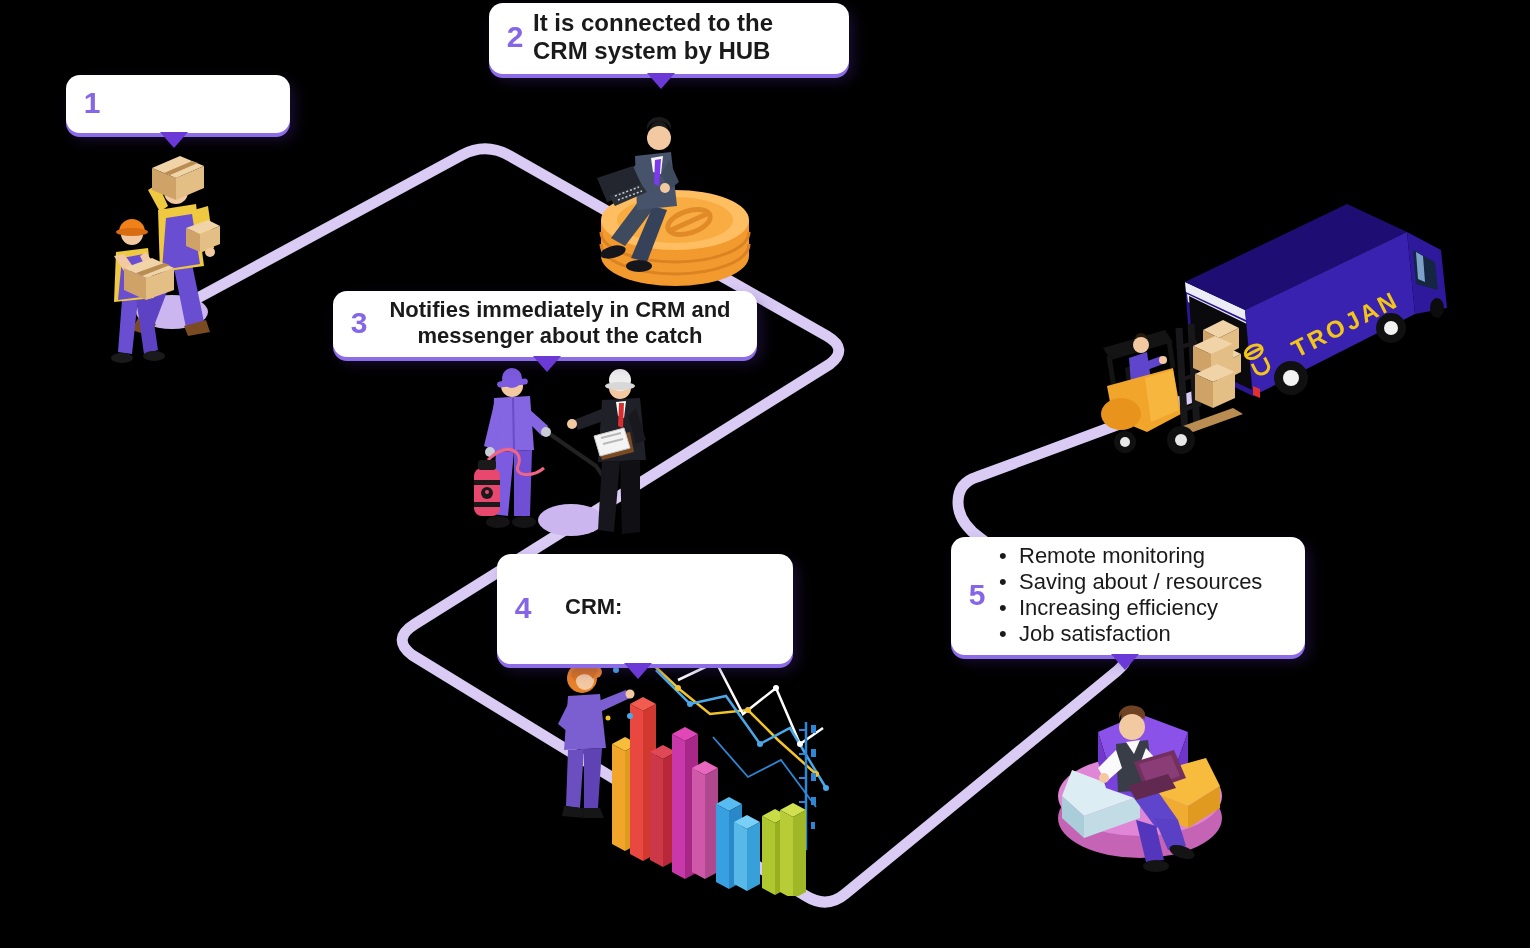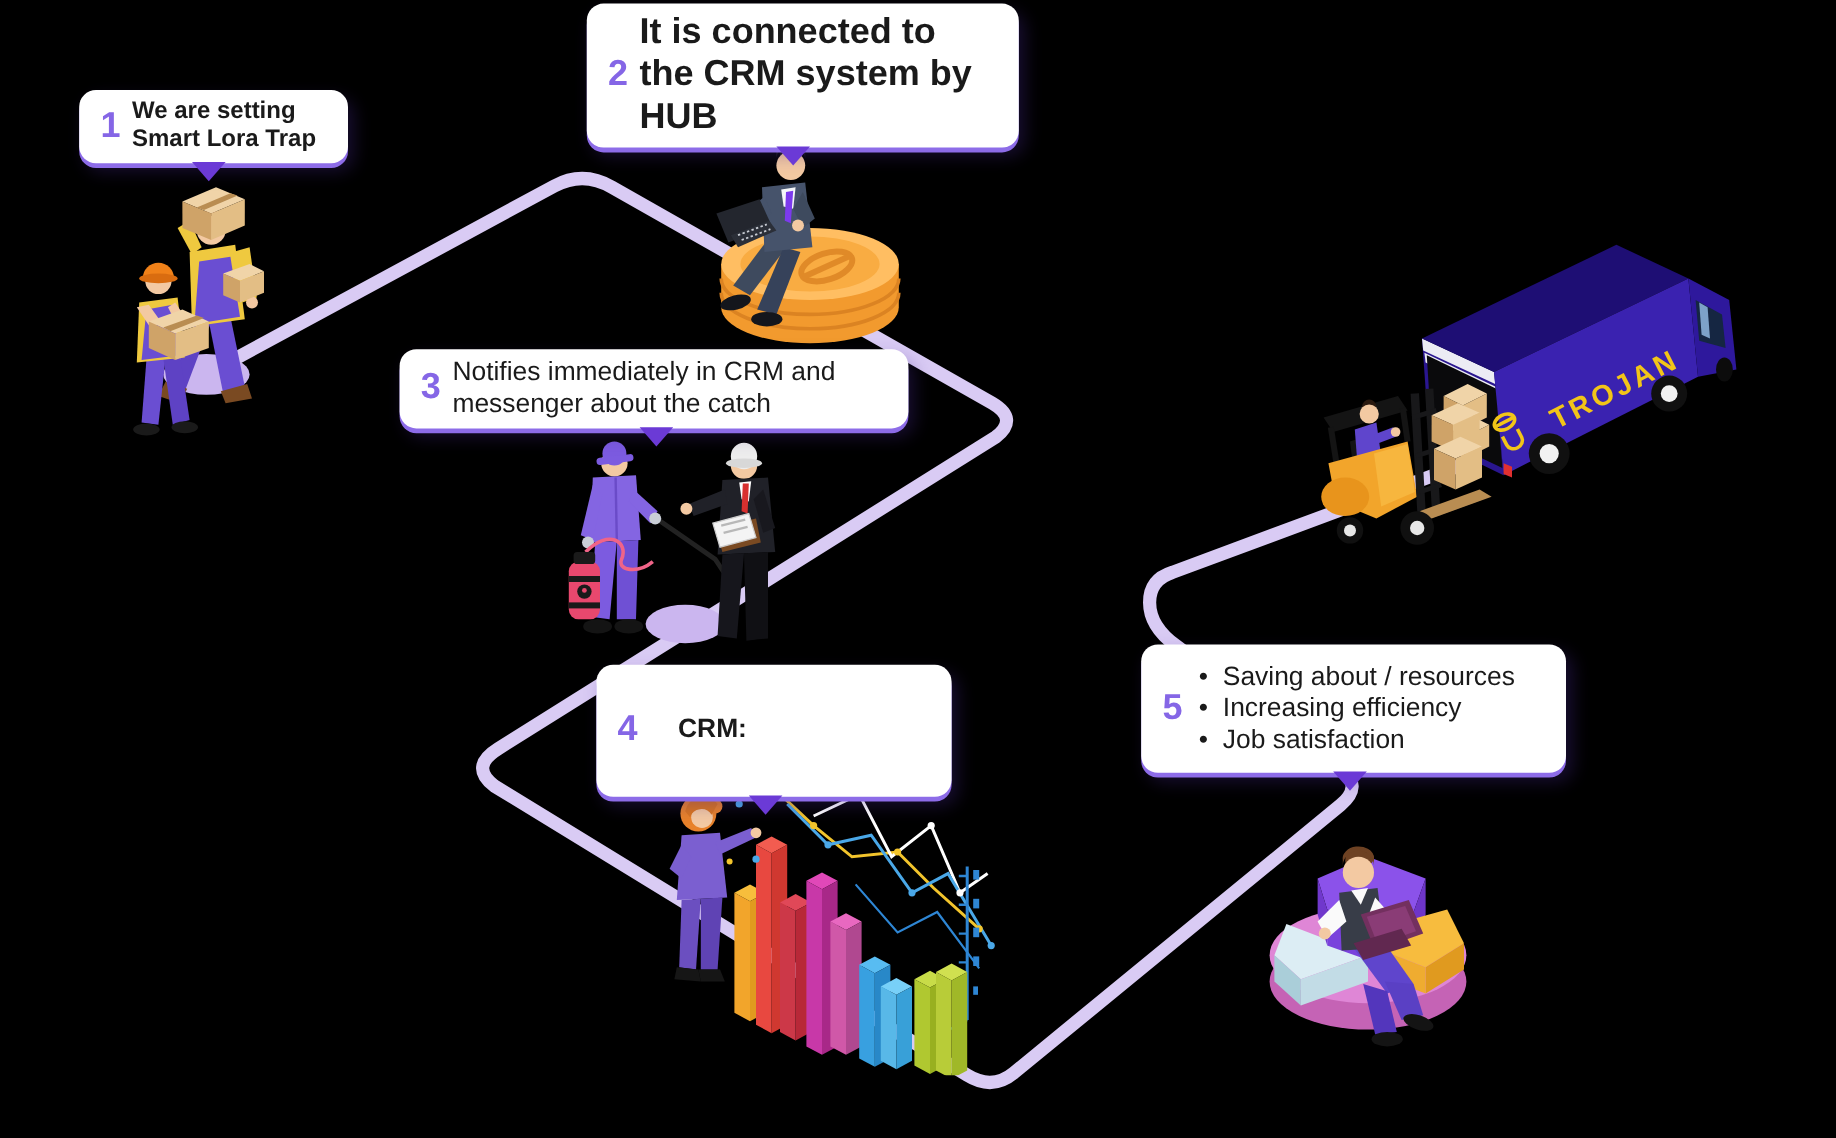--- a/index.html
+++ b/index.html
@@ -24,22 +24,22 @@
     position:absolute;bottom:-15px;width:0;height:0;
     border-left:14px solid transparent;border-right:14px solid transparent;
     border-top:16px solid #6B3AD6;
   }
   ul.blist{margin:0;padding:0;list-style:none;}
   ul.blist li{position:relative;padding-left:24px;}
   ul.blist li::before{
     content:"\2022";position:absolute;left:4px;color:#1A1A1A;
   }
   .c1 .content{font-size:20px;font-weight:bold;width:180px;}
-  .c2 .content{font-size:30px;font-weight:bold;width:300px;}
-  .c3 .content{font-size:22px;font-weight:normal;width:372px;}
+  .c2 .content{font-size:24px;font-weight:bold;width:300px;}
+  .c3 .content{font-size:22px;font-weight:bold;width:372px;text-align:center;}
   .c4 .content{font-size:21px;width:230px;}
   .c4 .head{font-size:22px;font-weight:bold;margin-left:24px;margin-bottom:2px;}
   .c4 li{font-size:21px;line-height:25px;}
   .c5 .content{width:290px;}
   .c5 li{font-size:22px;line-height:26px;}
 </style>
 </head>
 <body>
 
 <div class="canvas">
@@ -395,21 +395,20 @@
         <circle cx="96" cy="222" r="14" fill="#101010"></circle>
           <circle cx="96" cy="222" r="6" fill="#E8E8E8"></circle>
         <circle cx="40" cy="224" r="11" fill="#101010"></circle>
           <circle cx="40" cy="224" r="5" fill="#E8E8E8"></circle>
       </g>
     </svg>
   </div>
 
   <div class="callout c1" style="left:66px;top:75px;width:224px;min-height:58px;">
     <div class="num">1</div>
-    <div class="content">We are setting Smart Lora Trap</div>
     <div class="pointer" style="left:94px;"></div>
   </div>
 
   <div class="callout c2" style="left:489px;top:3px;width:360px;min-height:54px;">
     <div class="num">2</div>
     <div class="content">It is connected to the CRM system by HUB</div>
     <div class="pointer" style="left:158px;"></div>
   </div>
 
   <div class="callout c3" style="left:333px;top:291px;width:424px;min-height:61px;">
@@ -423,20 +422,21 @@
     <div class="content">
       <div class="head">CRM:</div>
     </div>
     <div class="pointer" style="left:127px;"></div>
   </div>
 
   <div class="callout c5" style="left:951px;top:537px;width:354px;min-height:107px;">
     <div class="num">5</div>
     <div class="content">
       <ul class="blist">
+        <li>Remote monitoring</li>
         <li>Saving about / resources</li>
         <li>Increasing efficiency</li>
         <li>Job satisfaction</li>
       </ul>
     </div>
     <div class="pointer" style="left:160px;"></div>
   </div>
 
 </div>
 

